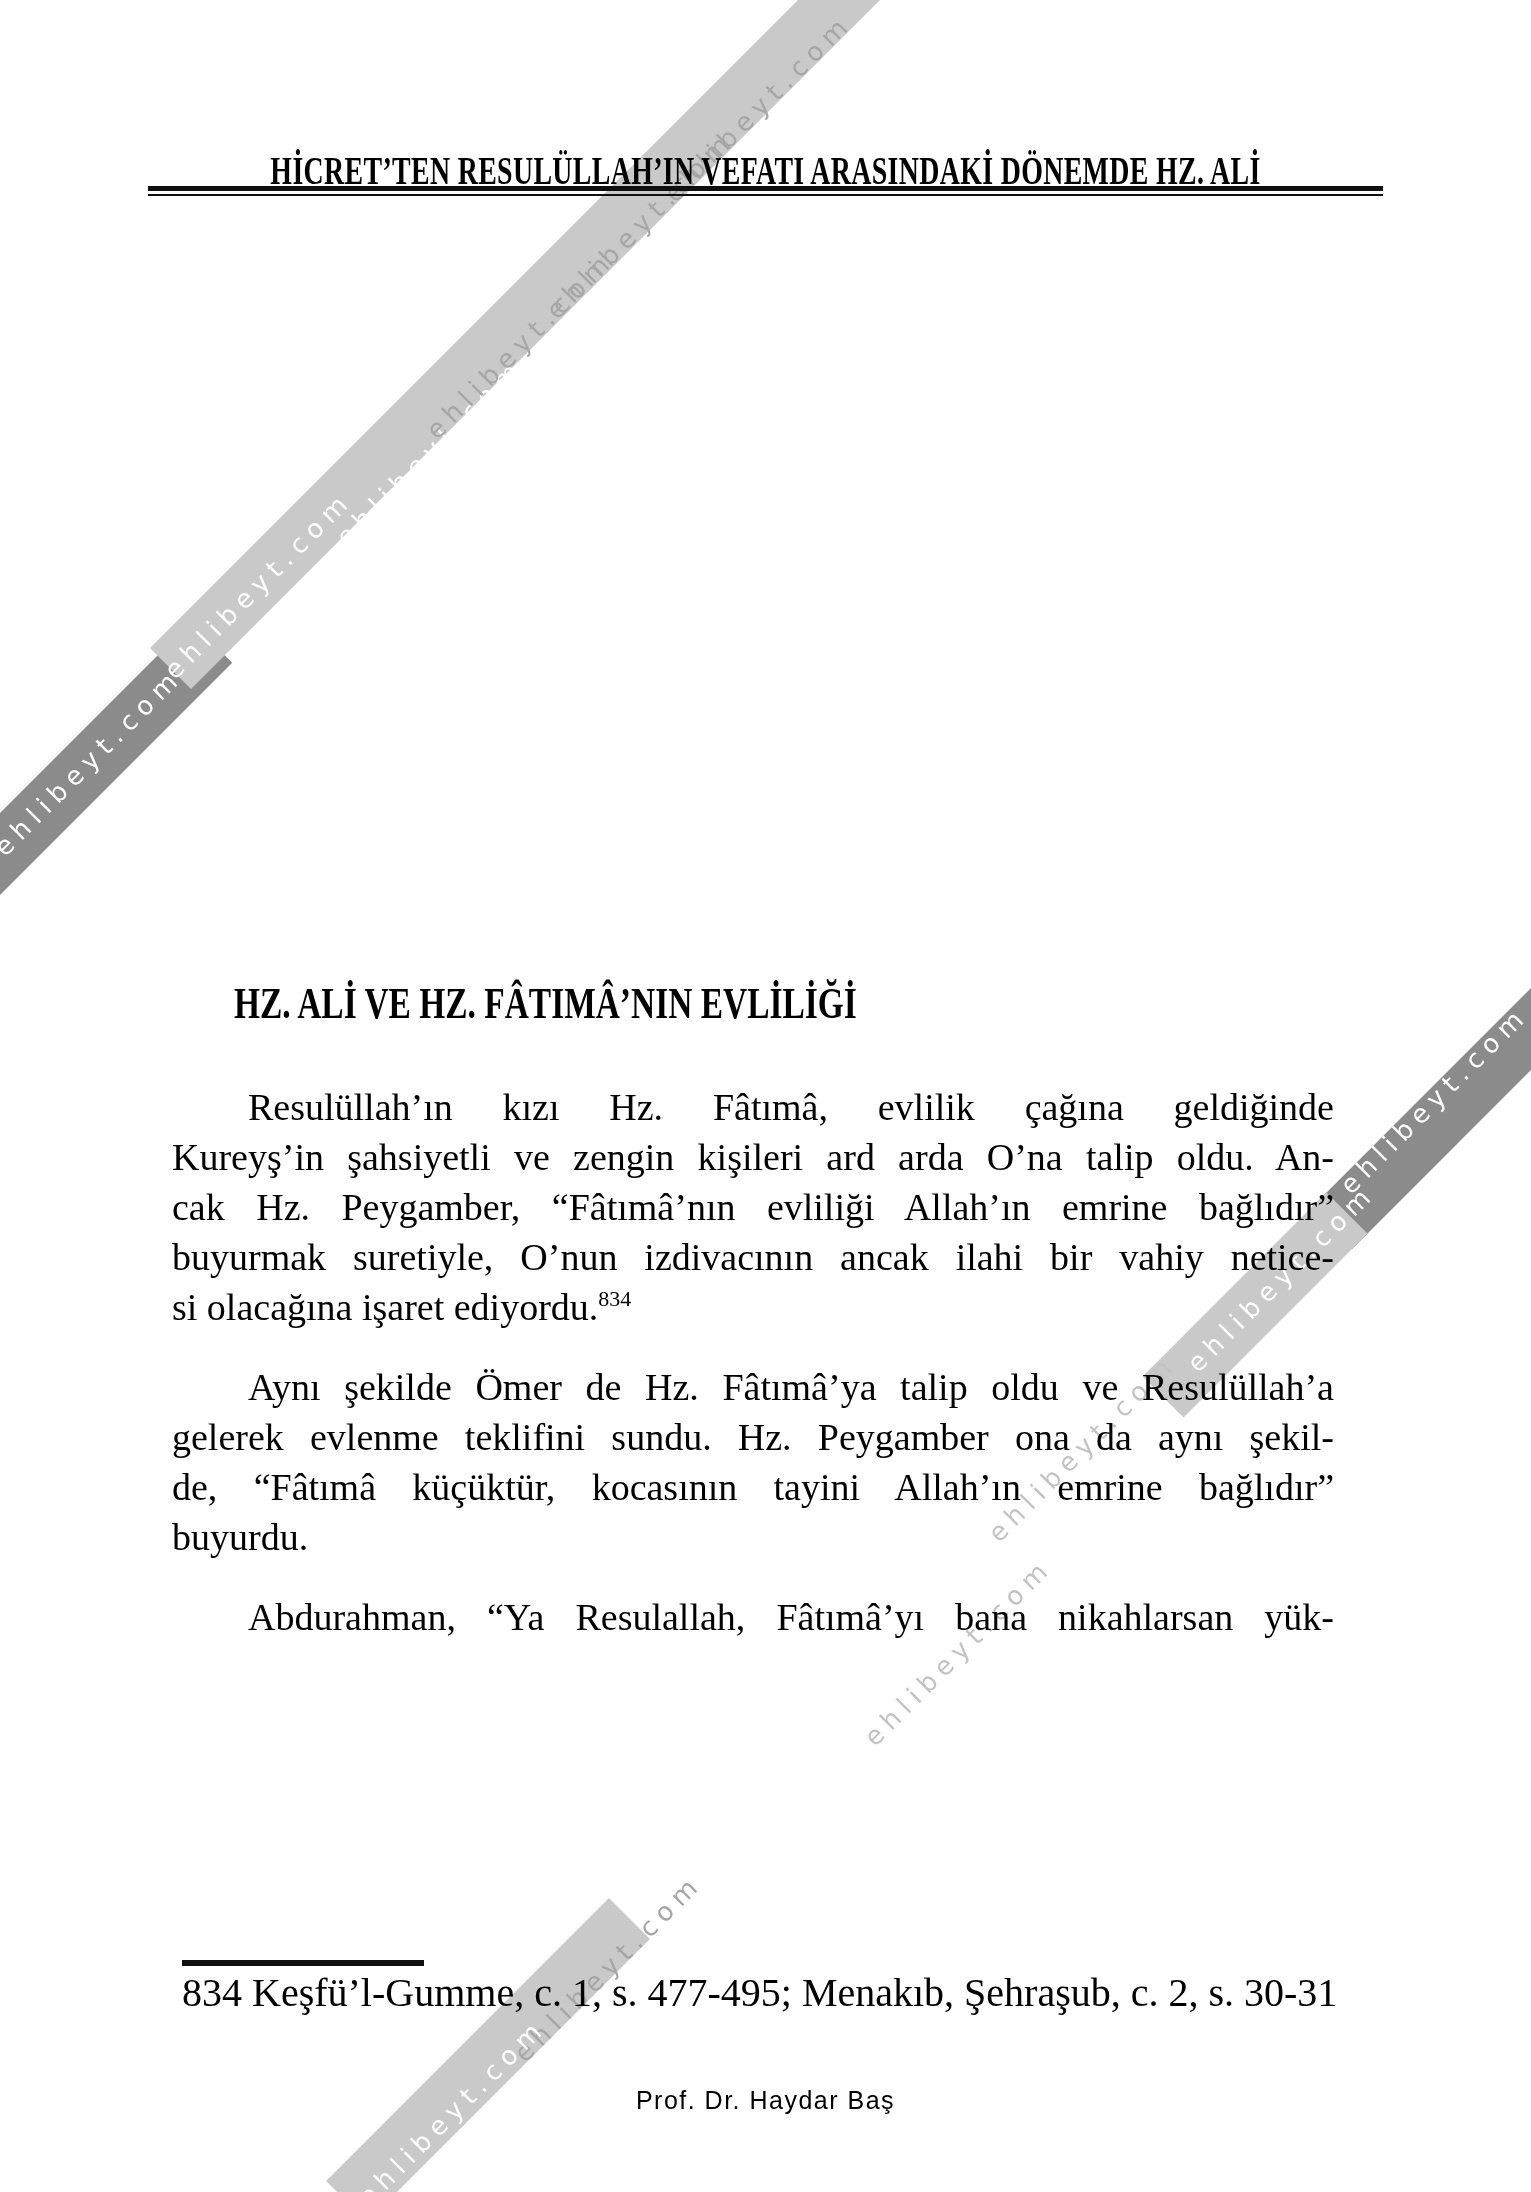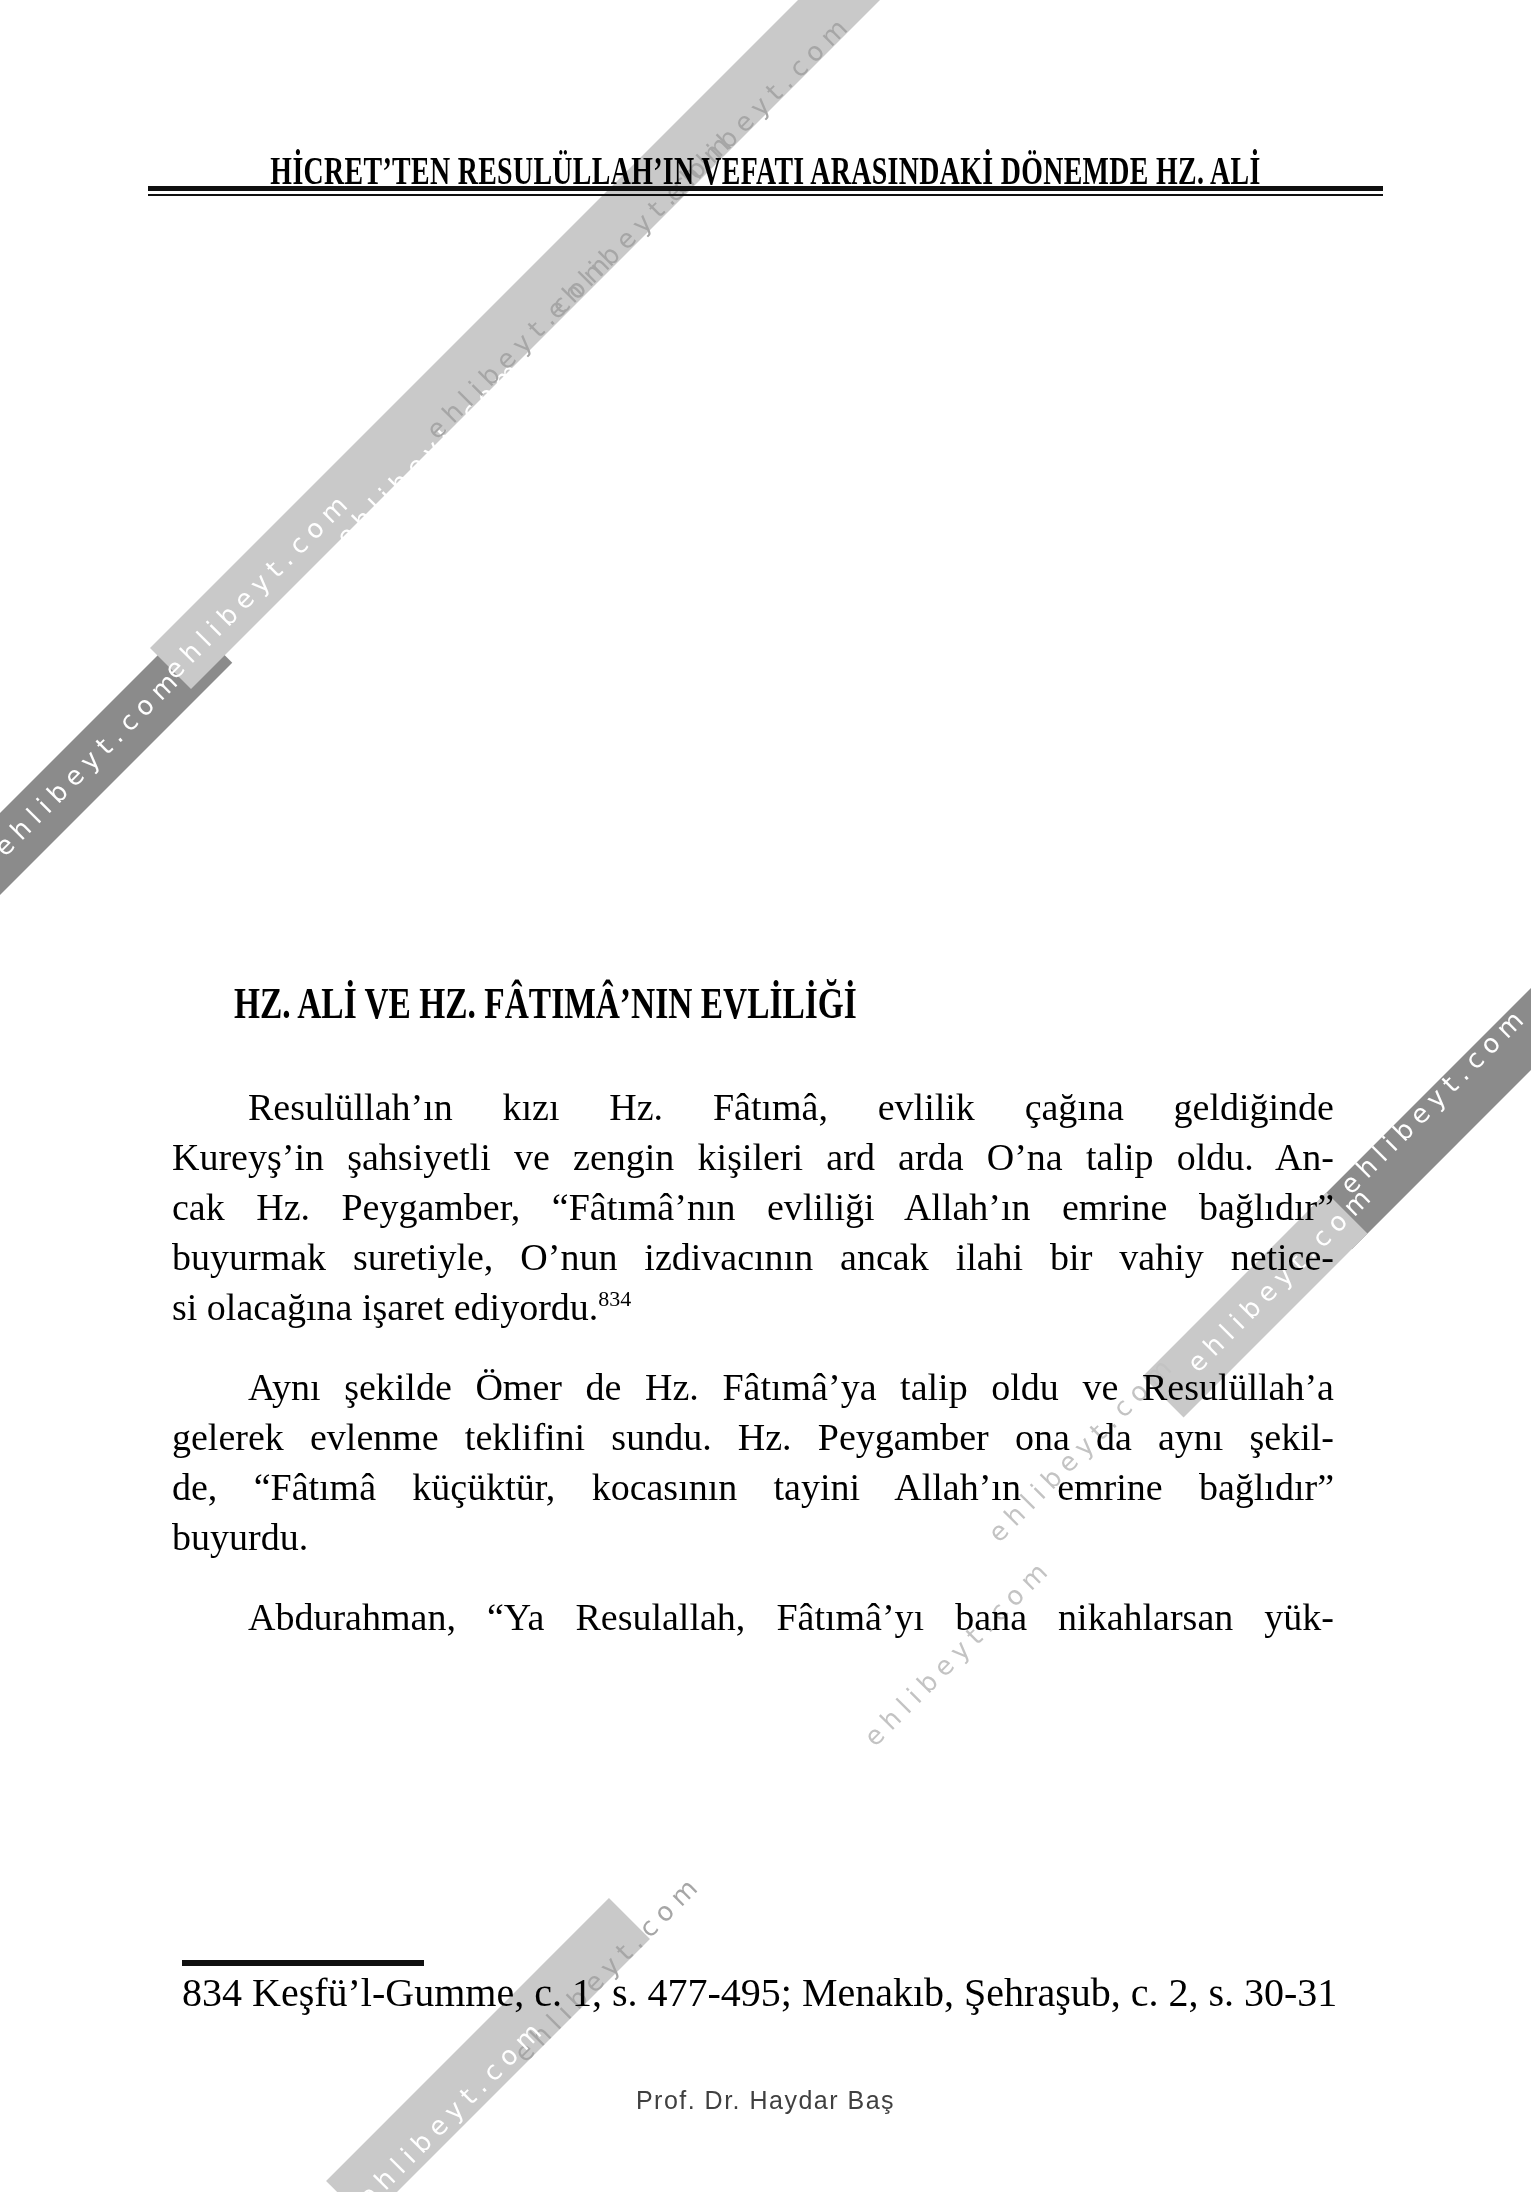--- a/index.html
+++ b/index.html
@@ -70,21 +70,21 @@
   }
   .footnote{
     position:absolute;top:1975px;left:182px;width:1190px;
     font-size:40px;line-height:36px;white-space:nowrap;
   }
   .page-footer{
     position:absolute;top:2086px;left:0;width:100%;
     text-align:center;
     font-family:"Liberation Sans", sans-serif;
     font-size:25px;letter-spacing:1.5px;
-    color:#404040;
+    color:#000000;
   }
 </style>
 </head>
 <body>
 
 <div class="page">
 
   <div class="wm-layer" id="wm-layer">
       <div class="wm-band dark" style="width: 350px; left: 88px; top: 766px;"></div>
       <div class="wm-band light" style="width: 980px; left: 517px; top: 322px;"></div>

